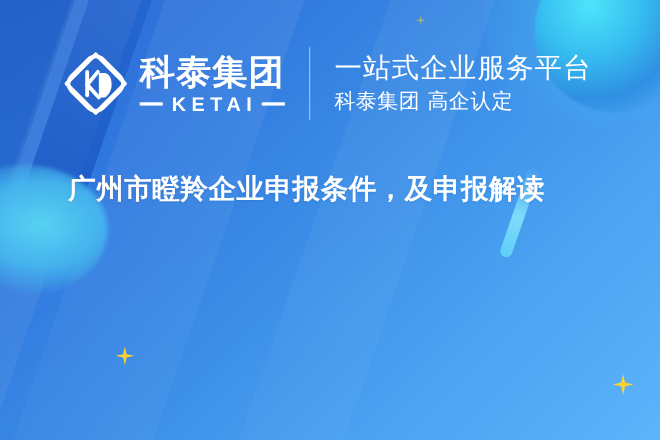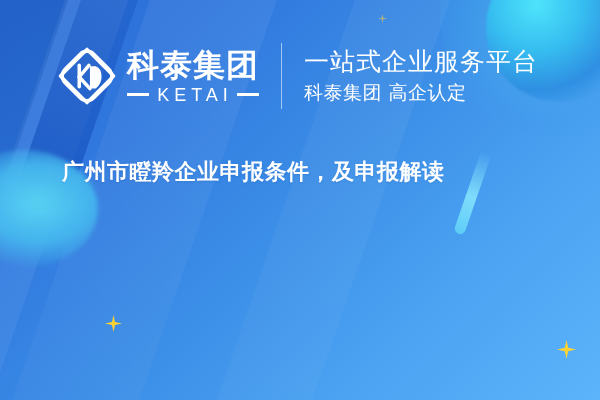--- a/index.html
+++ b/index.html
@@ -171,21 +171,21 @@
   }
   .logo-dash {
     height: 3px;
     background: #ffffff;
     flex: 1 1 auto;
     min-width: 12px;
   }
   .logo-en {
     color: #ffffff;
     font-size: 18px;
-    font-weight: 400;
+    font-weight: 700;
     letter-spacing: 5px;
     line-height: 1;
     margin: 0 4px 0 8px;
     white-space: nowrap;
   }
 
   .divider {
     width: 1px;
     height: 66px;
     background: rgba(255,255,255,0.55);
@@ -219,25 +219,25 @@
     font-family: "DejaVu Sans", "Liberation Sans", sans-serif;
   }
 
   
   .title {
     position: absolute;
     left: 62px;
     top: 156px;
     width: 500px;
     color: #ffffff;
-    font-size: 22px;
+    font-size: 25px;
     font-weight: 700;
     line-height: 1.42;
     letter-spacing: 0.5px;
-    font-family: Liberation Sans, sans-serif;
+    font-family: Liberation Mono, monospace;
     text-shadow: 0 1px 2px rgba(20,70,160,0.18);
   }
 </style>
 </head>
 <body>
 
 <div id="banner">
 
   <div class="bg-layer">
     <div class="stripe stripe-a"></div>

